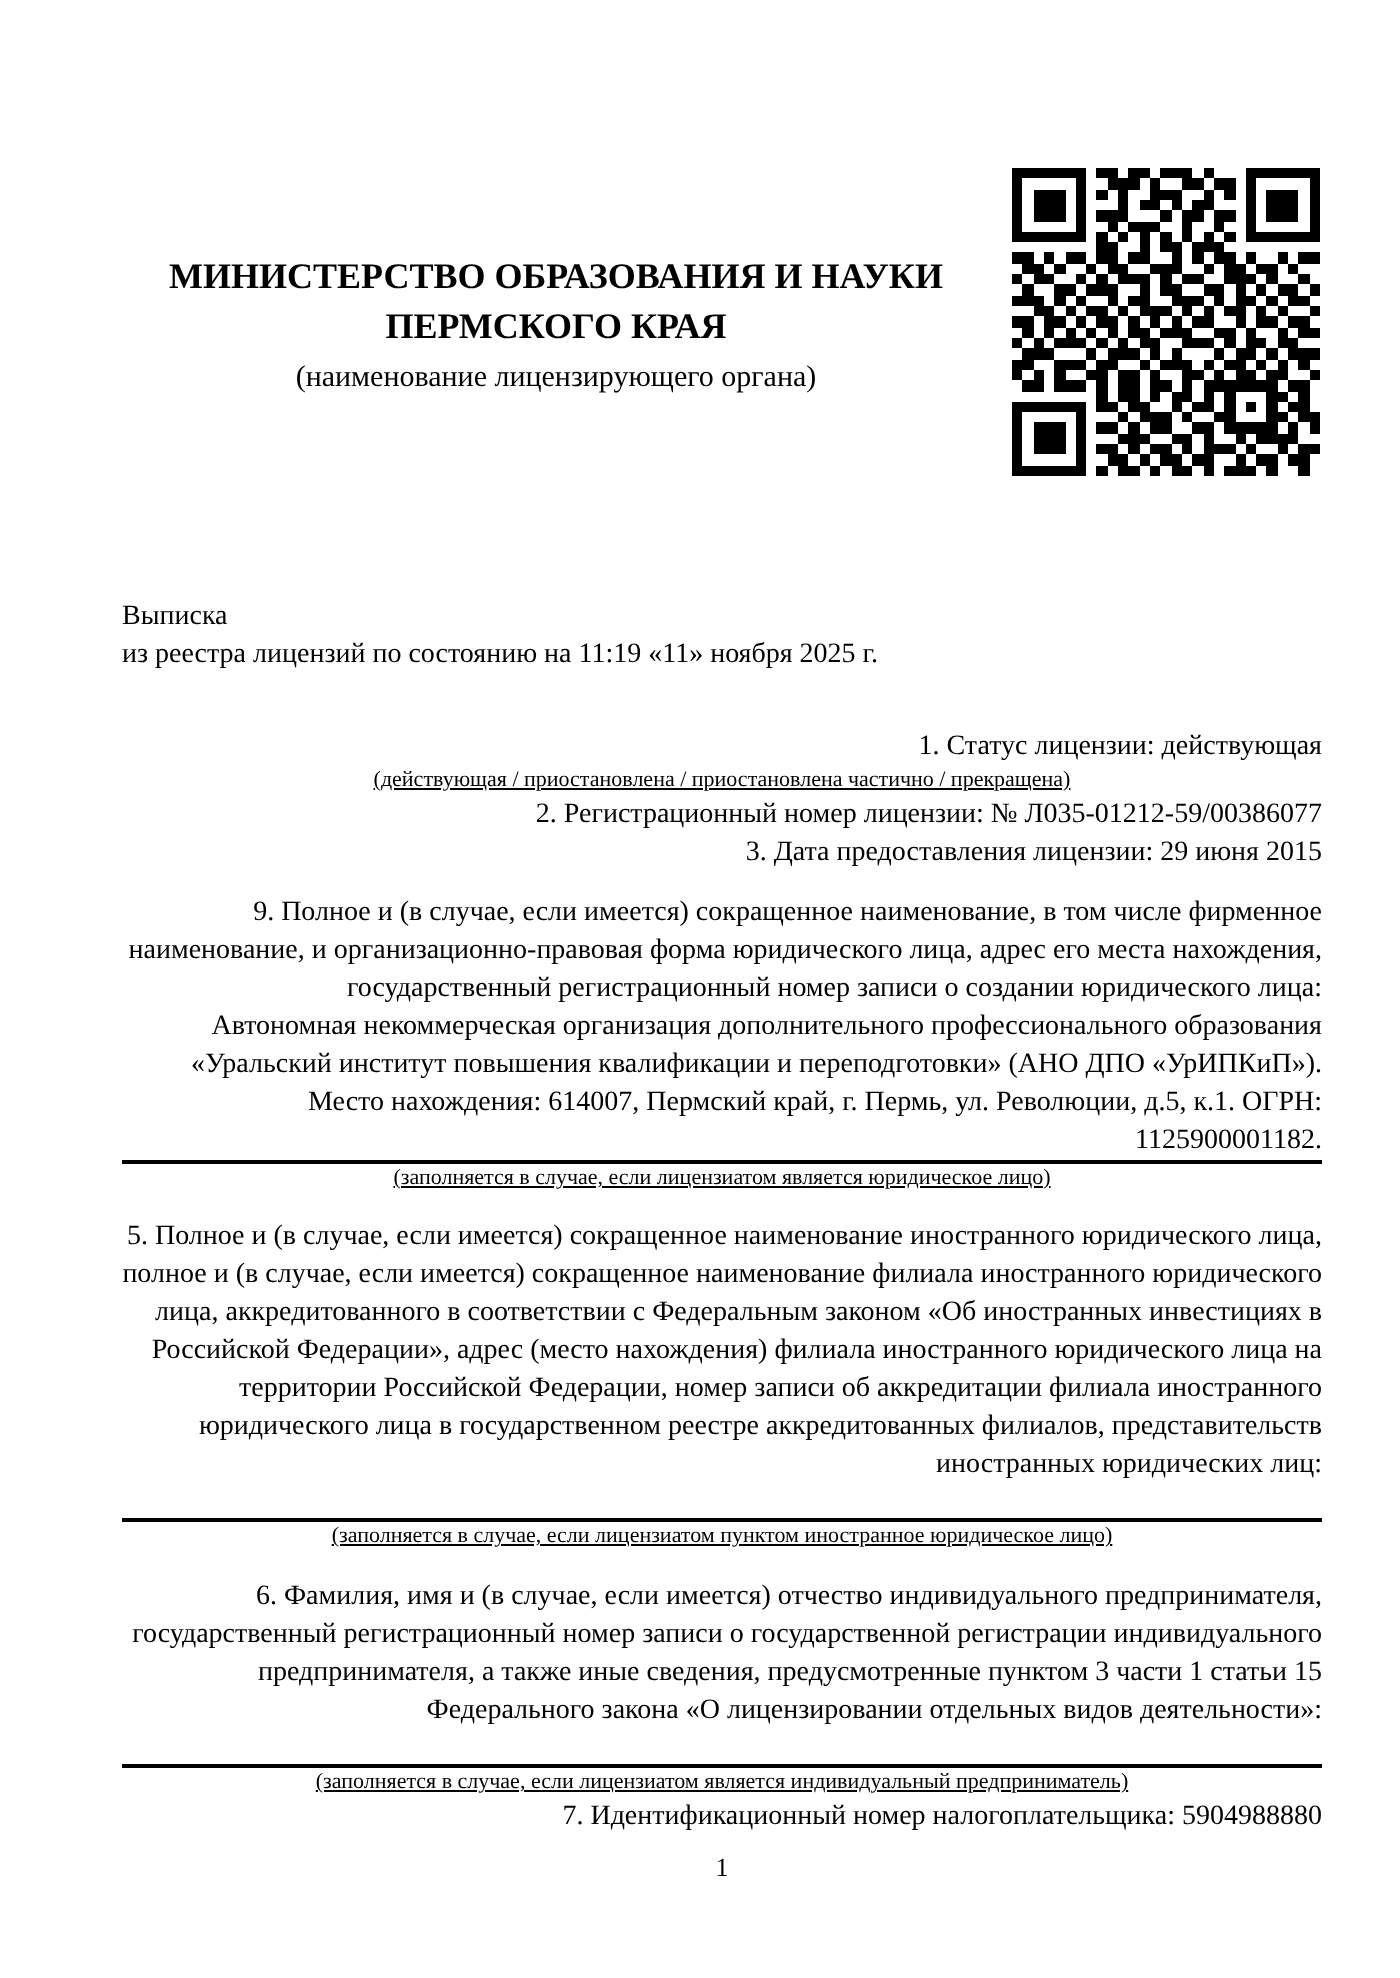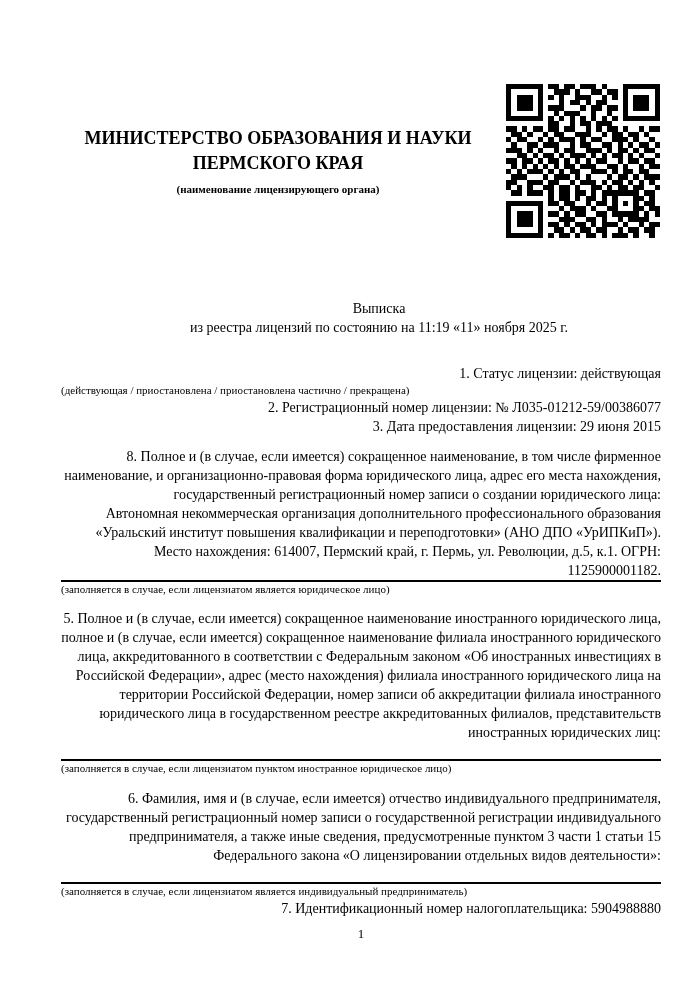--- a/index.html
+++ b/index.html
@@ -36,46 +36,47 @@
     top: 126px;
     width: 434px;
     text-align: center;
   }
   .ministry-name {
     font-weight: bold;
     font-size: 18px;
     line-height: 25px;
   }
   .ministry-caption {
-    font-size: 11px;
+    font-size: 15px;
     line-height: 14px;
     margin-top: 6px;
-    font-weight: bold;
   }
 
   
   .doc-title {
     position: absolute;
-    left: 79px;
+    left: 61px;
     top: 299px;
     width: 600px;
-    text-align: center;
+    text-align: left;
   }
 
   
   .content {
     position: absolute;
     left: 61px;
     top: 364px;
     width: 600px;
   }
   .content p { margin: 0; text-align: right; }
   .caption {
     font-size: 11px;
     line-height: 15px;
+    text-align: center;
+    text-decoration: underline;
   }
   .justify { text-align: justify; }
   .fill-rule {
     border: 0;
     border-top: 2px solid #000000;
     margin: 0;
   }
   .blank-line { height: 17px; }
   .mt-20 { margin-top: 20px; }
   .mt-16 { margin-top: 16px; }
@@ -958,21 +959,21 @@
   <div class="content">
 
     <p>1. Статус лицензии: действующая</p>
     <div class="caption">(действующая / приостановлена / приостановлена частично / прекращена)</div>
 
     <p class="mt-20">2. Регистрационный номер лицензии: № Л035-01212-59/00386077</p>
 
     <p class="mt-14">3. Дата предоставления лицензии: 29 июня 2015</p>
 
     <div class="mt-11">
-      <p class="justify">8. Полное и (в случае, если имеется) сокращенное наименование, в том числе фирменное наименование, и организационно-правовая форма юридического лица, адрес его места нахождения, государственный регистрационный номер записи о создании юридического лица:</p>
+      <p class="justify">9. Полное и (в случае, если имеется) сокращенное наименование, в том числе фирменное наименование, и организационно-правовая форма юридического лица, адрес его места нахождения, государственный регистрационный номер записи о создании юридического лица:</p>
       <p class="justify">Автономная некоммерческая организация дополнительного профессионального образования «Уральский институт повышения квалификации и переподготовки» (АНО ДПО «УрИПКиП»). Место нахождения: 614007, Пермский край, г. Пермь, ул. Революции, д.5, к.1. ОГРН: 1125900001182.</p>
       <hr class="fill-rule">
       <div class="caption">(заполняется в случае, если лицензиатом является юридическое лицо)</div>
     </div>
 
     <div class="mt-12">
       <p class="justify">5. Полное и (в случае, если имеется) сокращенное наименование иностранного юридического лица, полное и (в случае, если имеется) сокращенное наименование филиала иностранного юридического лица, аккредитованного в соответствии с Федеральным законом «Об иностранных инвестициях в Российской Федерации», адрес (место нахождения) филиала иностранного юридического лица на территории Российской Федерации, номер записи об аккредитации филиала иностранного юридического лица в государственном реестре аккредитованных филиалов, представительств иностранных юридических лиц:</p>
       <div class="blank-line"></div>
       <hr class="fill-rule">
       <div class="caption">(заполняется в случае, если лицензиатом пунктом иностранное юридическое лицо)</div>

